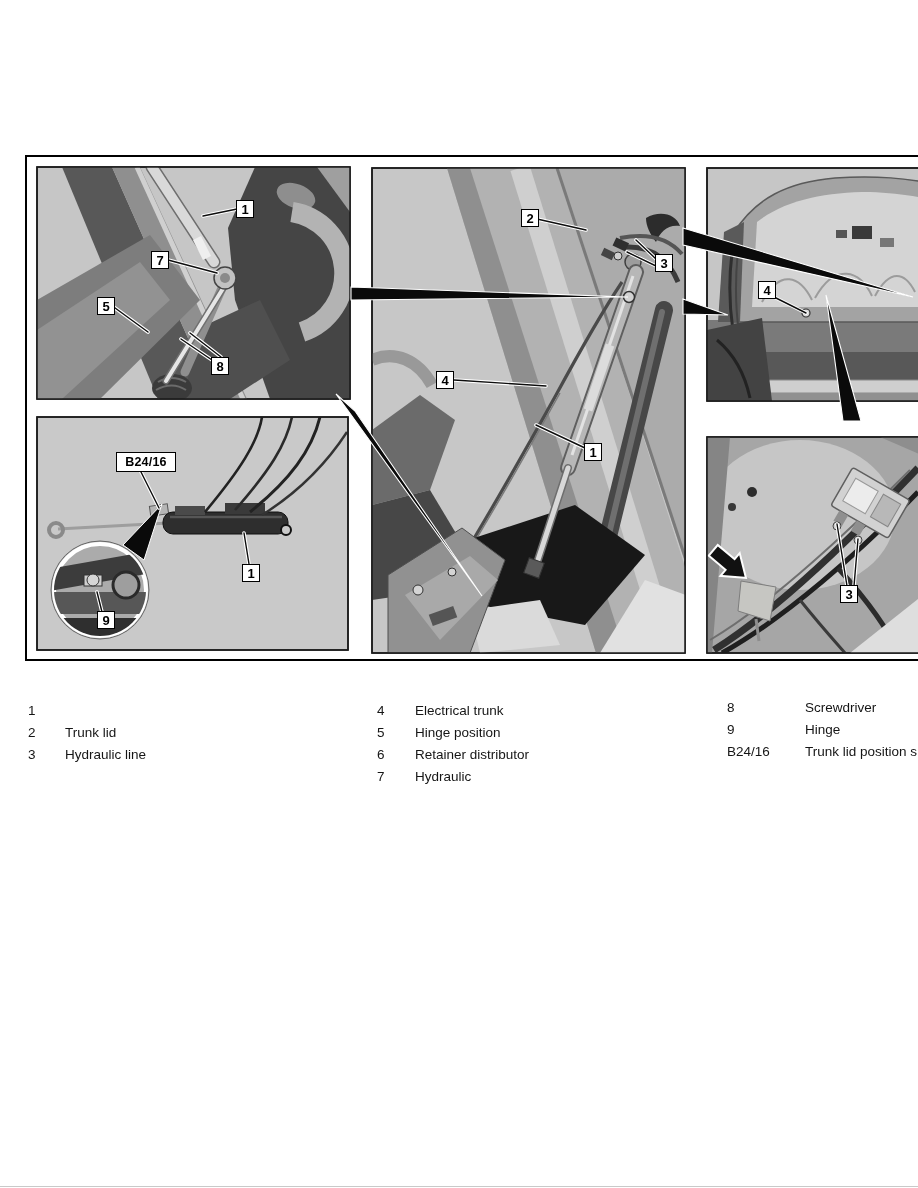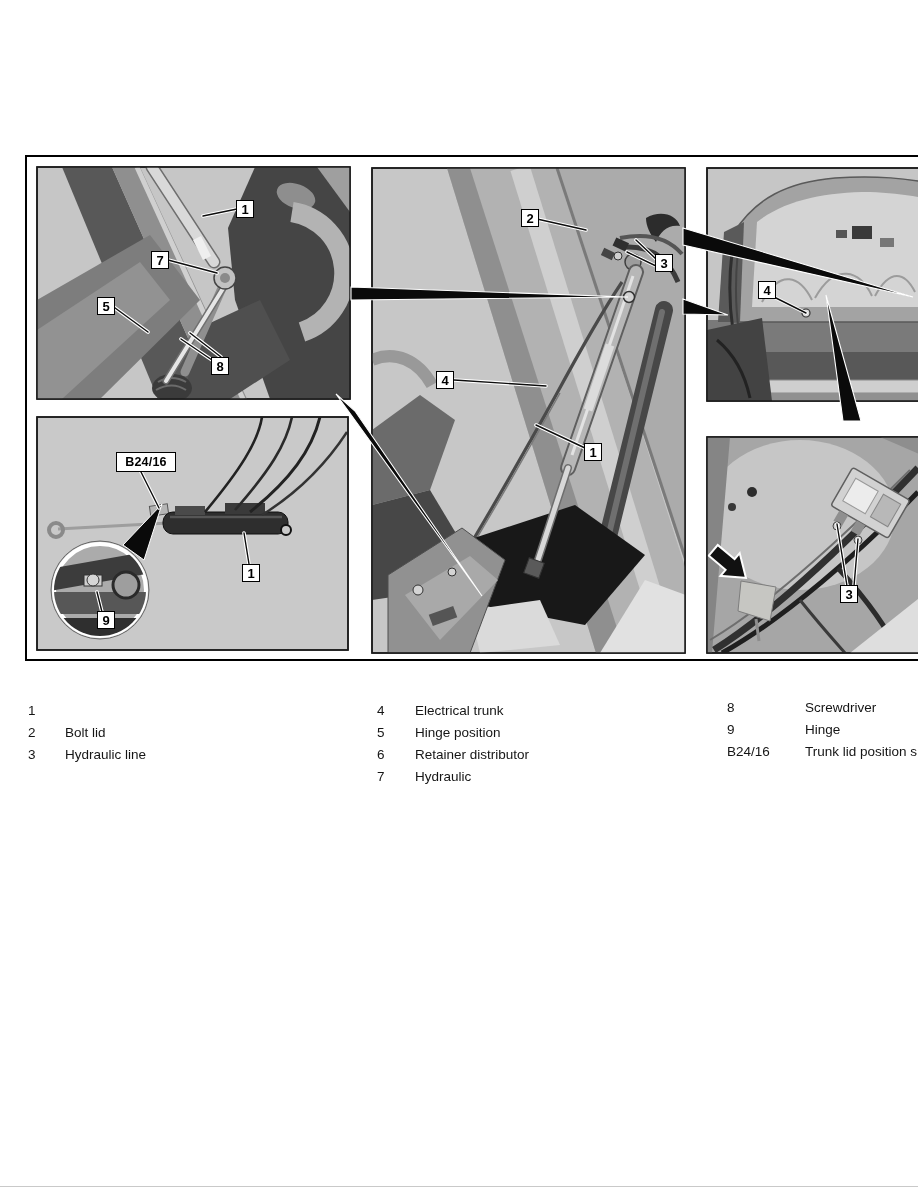--- a/index.html
+++ b/index.html
@@ -243,21 +243,21 @@
 
   <div class="callout" style="left:758px;top:281px;">4</div>
   <div class="callout" style="left:840px;top:585px;">3</div>
 
   <div class="legend col1" style="left:28px;top:702px;">
     <div class="lrow">
       <span class="lkey">1</span>
     </div>
     <div class="lrow">
       <span class="lkey">2</span>
-      <span class="ltxt">Bolt lid</span>
+      <span class="ltxt">Trunk lid</span>
     </div>
     <div class="lrow">
       <span class="lkey">3</span>
       <span class="ltxt">Hydraulic line</span>
     </div>
   </div>
 
   <div class="legend col2" style="left:377px;top:702px;">
     <div class="lrow">
       <span class="lkey">4</span>

